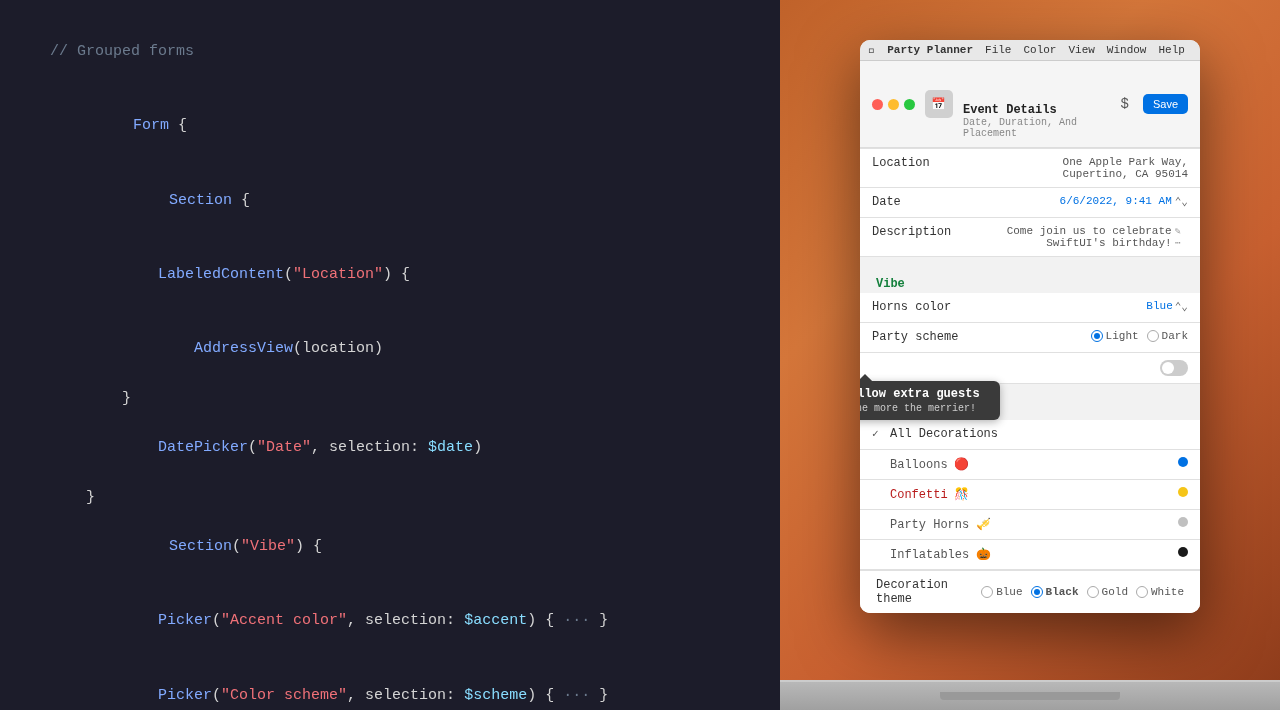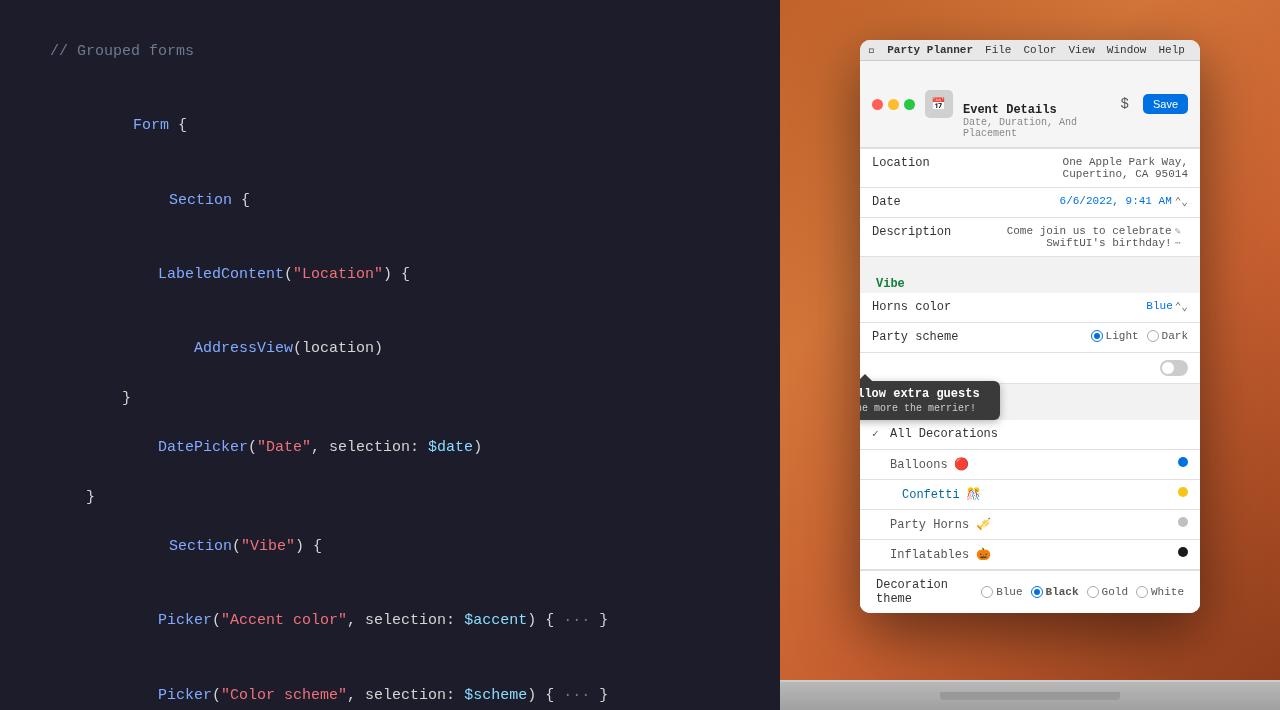--- a/index.html
+++ b/index.html
@@ -388,21 +388,21 @@
       </div>
 
       <div class="form-row">
         <span class="checkmark"></span>
         <span style="font-size:12px;margin-left:4px;color:#555;">Balloons 🔴</span>
         <div class="color-dot blue" style="margin-left:auto;"></div>
       </div>
 
       <div class="form-row">
         <span class="checkmark"></span>
-        <span style="font-size:12px;margin-left:16px;color:#0369a1;">Confetti 🎊</span>
+        <span style="font-size:12px;margin-left:4px;color:#b91c1c;">Confetti 🎊</span>
         <div class="color-dot yellow" style="margin-left:auto;"></div>
       </div>
 
       <div class="form-row">
         <span class="checkmark"></span>
         <span style="font-size:12px;margin-left:4px;color:#555;">Party Horns 🎺</span>
         <div class="color-dot gray" style="margin-left:auto;"></div>
       </div>
 
       <div class="form-row">

